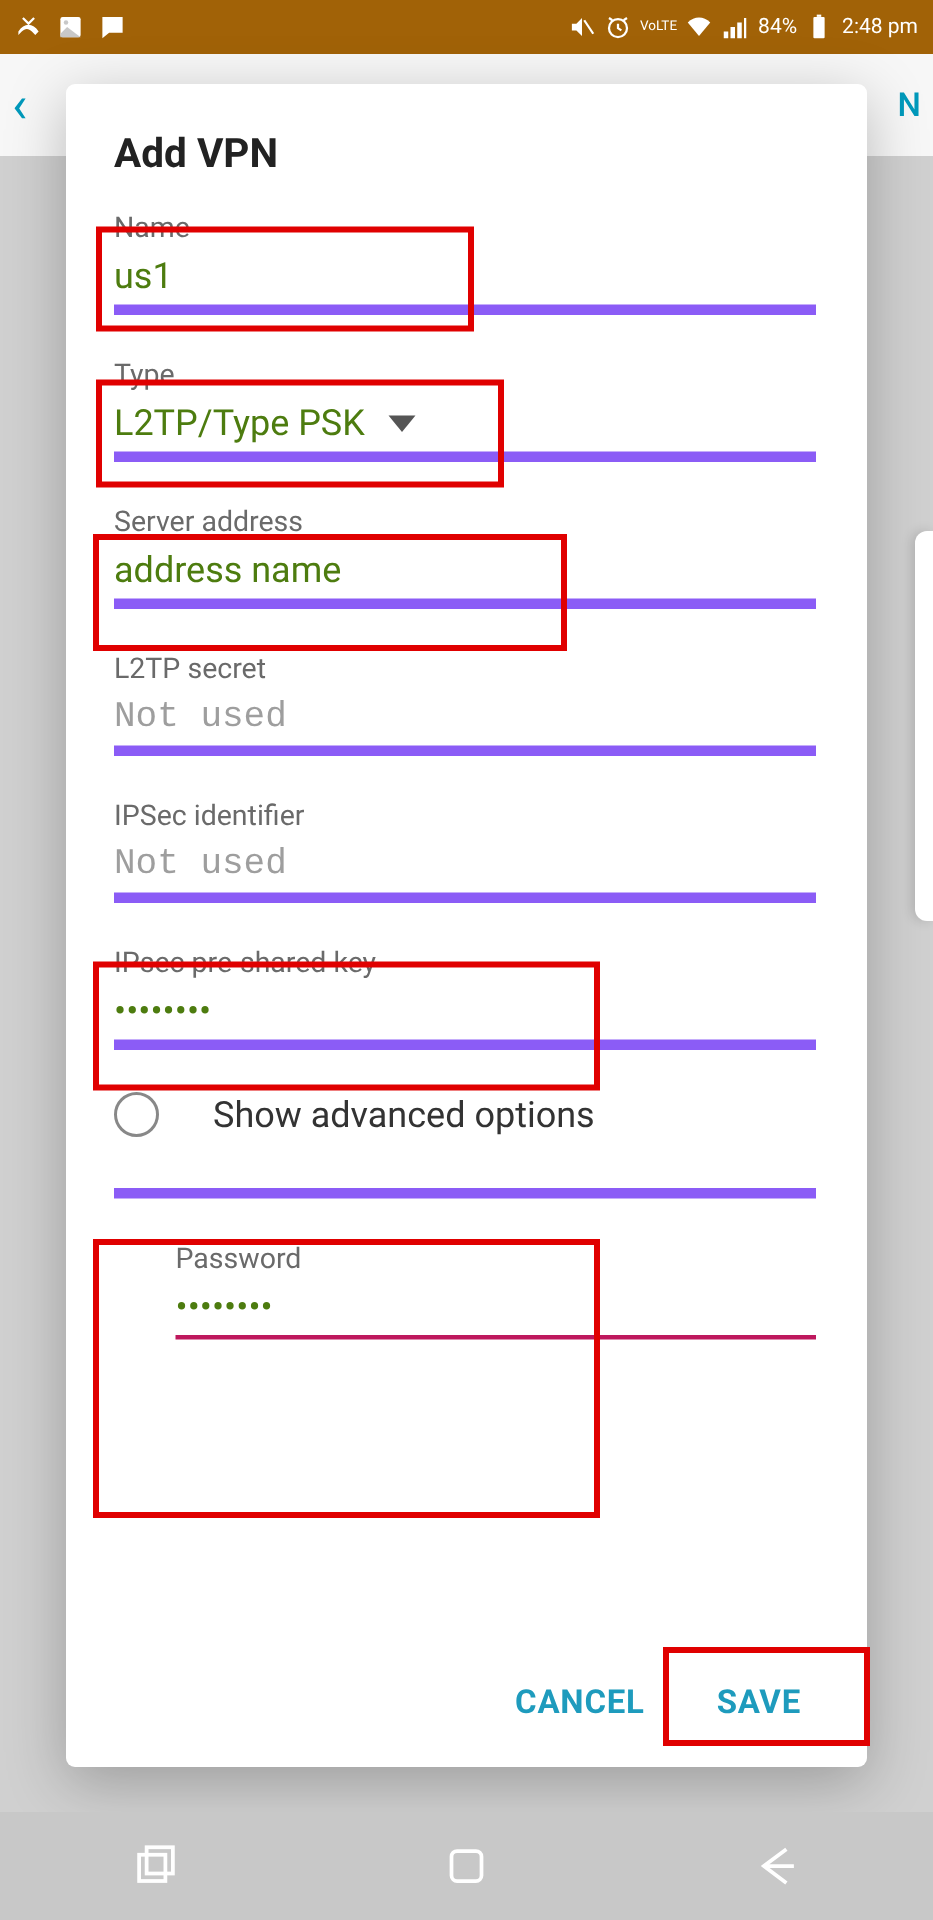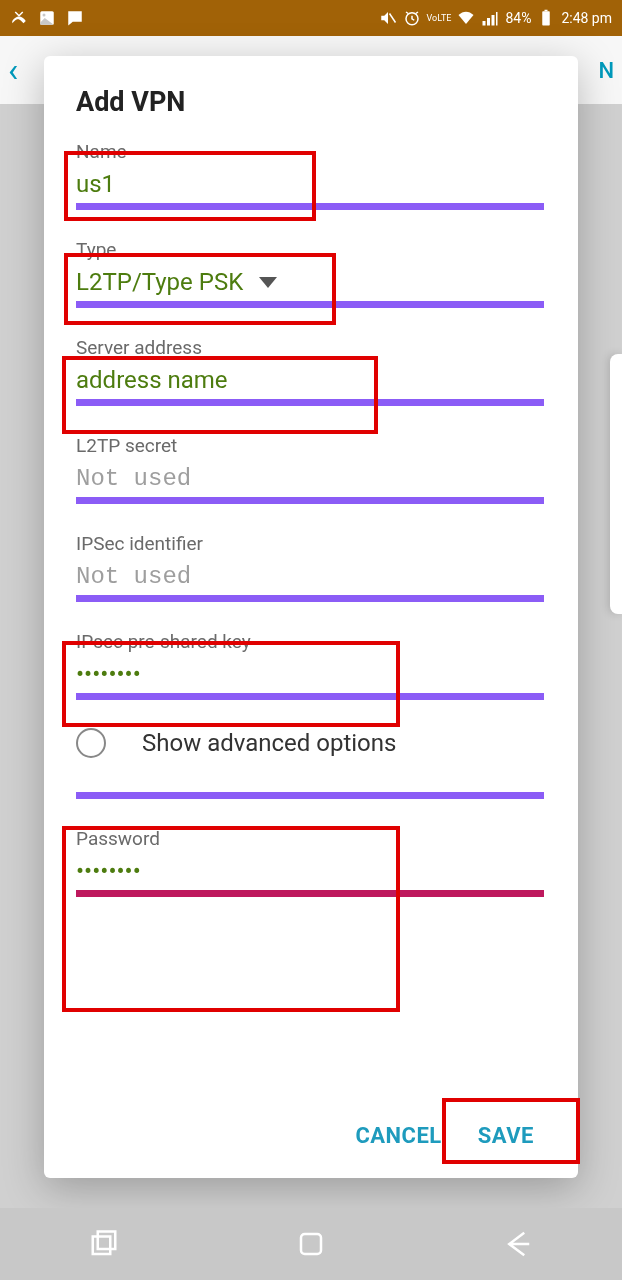--- a/index.html
+++ b/index.html
@@ -59,21 +59,21 @@
     margin-bottom: 22px;
   }
 
   .fields { flex: 1; overflow: hidden; }
 
   .field {
     margin-bottom: 28px;
     border-bottom: 7px solid #8b5cf6;
     padding-bottom: 4px;
   }
-  .field.focused { border-bottom: 7px solid #be185d; }
+  .field.focused { border-bottom: 3px solid #be185d; margin-left: 41px; }
   .field-label {
     font-size: 19px;
     color: #6a6a6a;
     margin-bottom: 6px;
   }
   .field-value {
     font-size: 24px;
     color: #4d7c0f;
     min-height: 30px;
     display: flex;
@@ -99,21 +99,21 @@
     width: 30px; height: 30px;
     border: 2px solid #888;
     border-radius: 50%;
     flex-shrink: 0;
   }
   .check-label { font-size: 24px; color: #333; }
 
   .dialog-buttons {
     display: flex;
     justify-content: flex-end;
-    gap: 36px;
+    gap: 48px;
     padding: 14px 10px 10px 0;
   }
   .dlg-btn {
     font-size: 22px;
     font-weight: 700;
     color: #1e9bbd;
     letter-spacing: .5px;
   }
 
   

